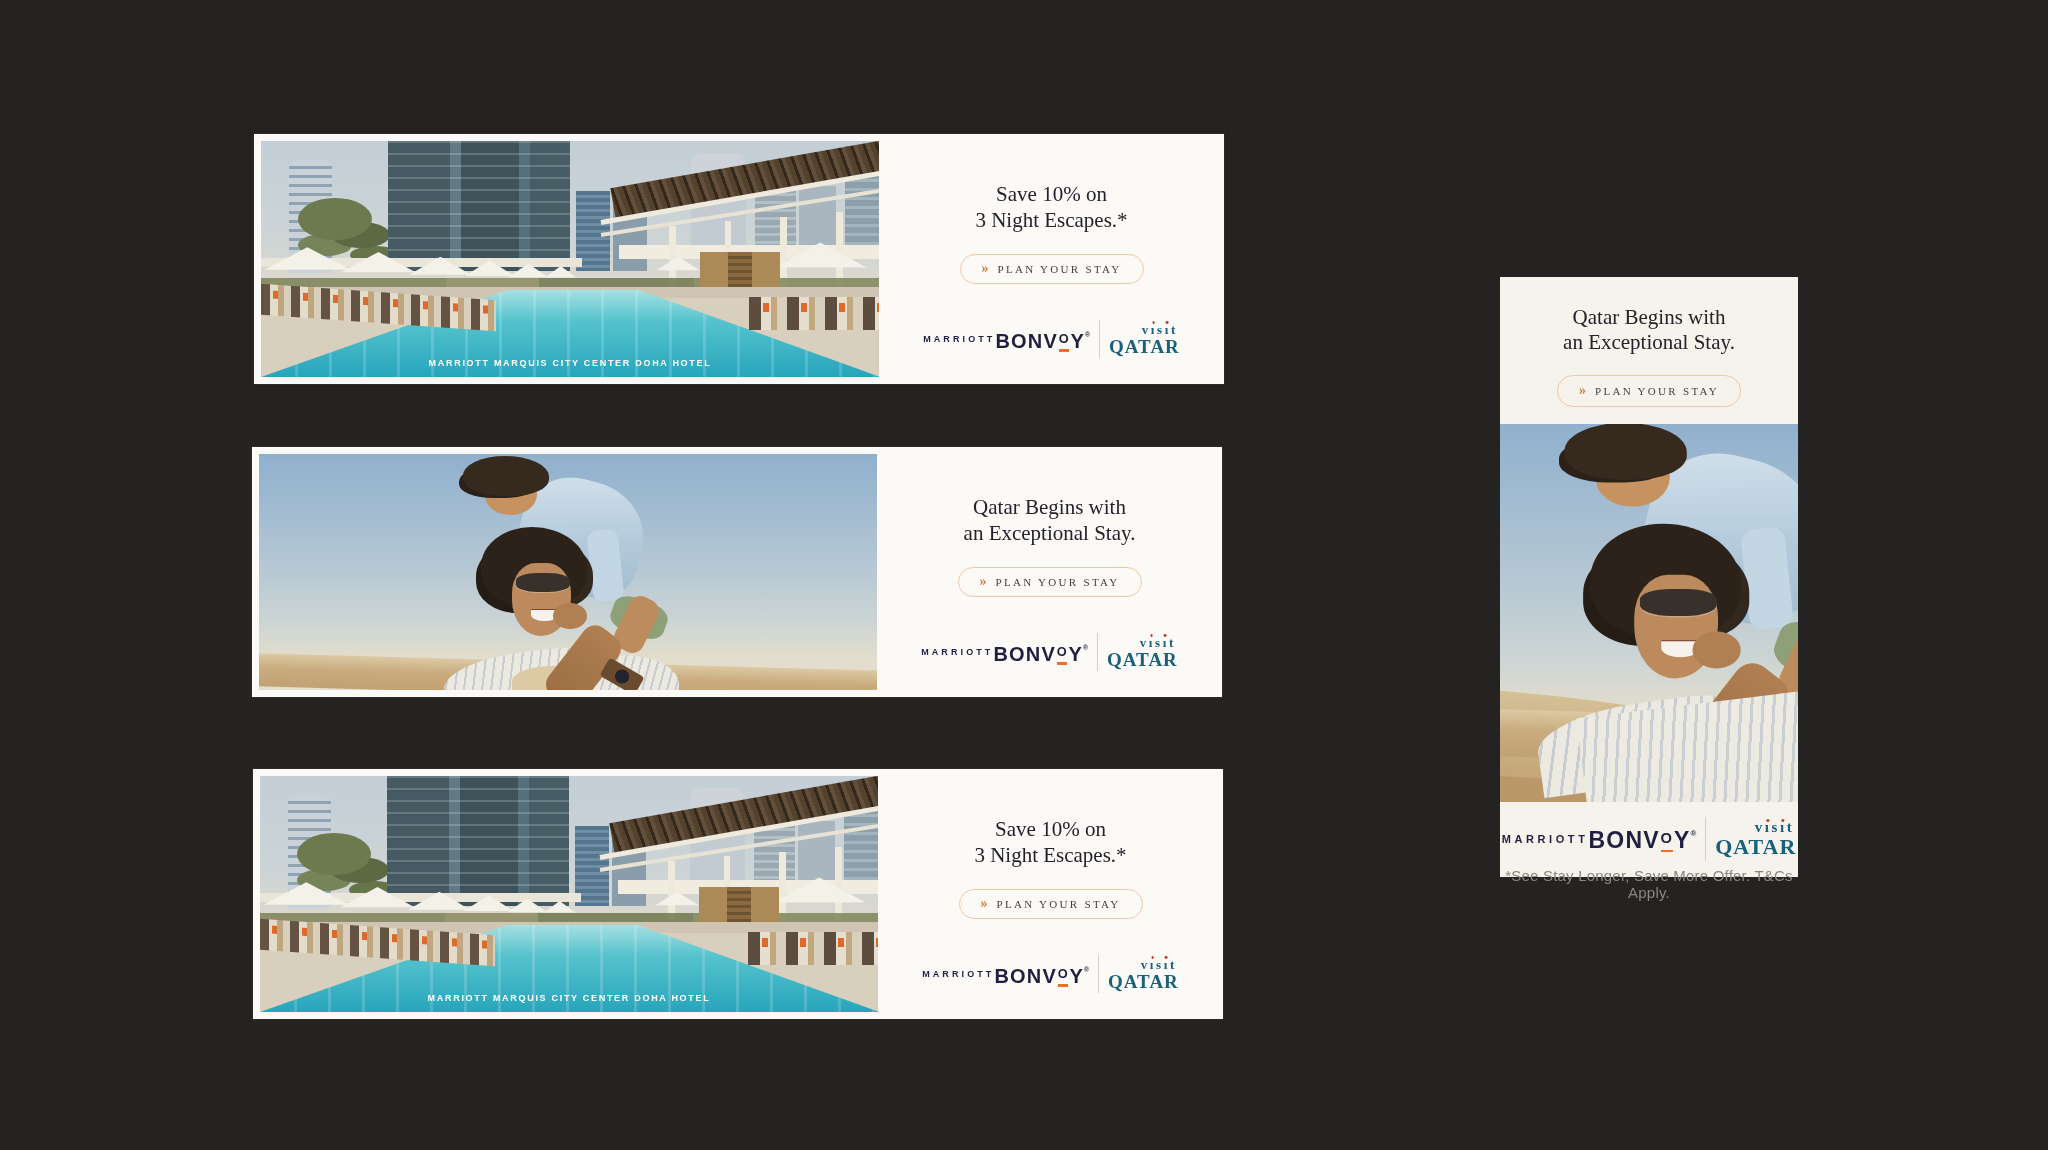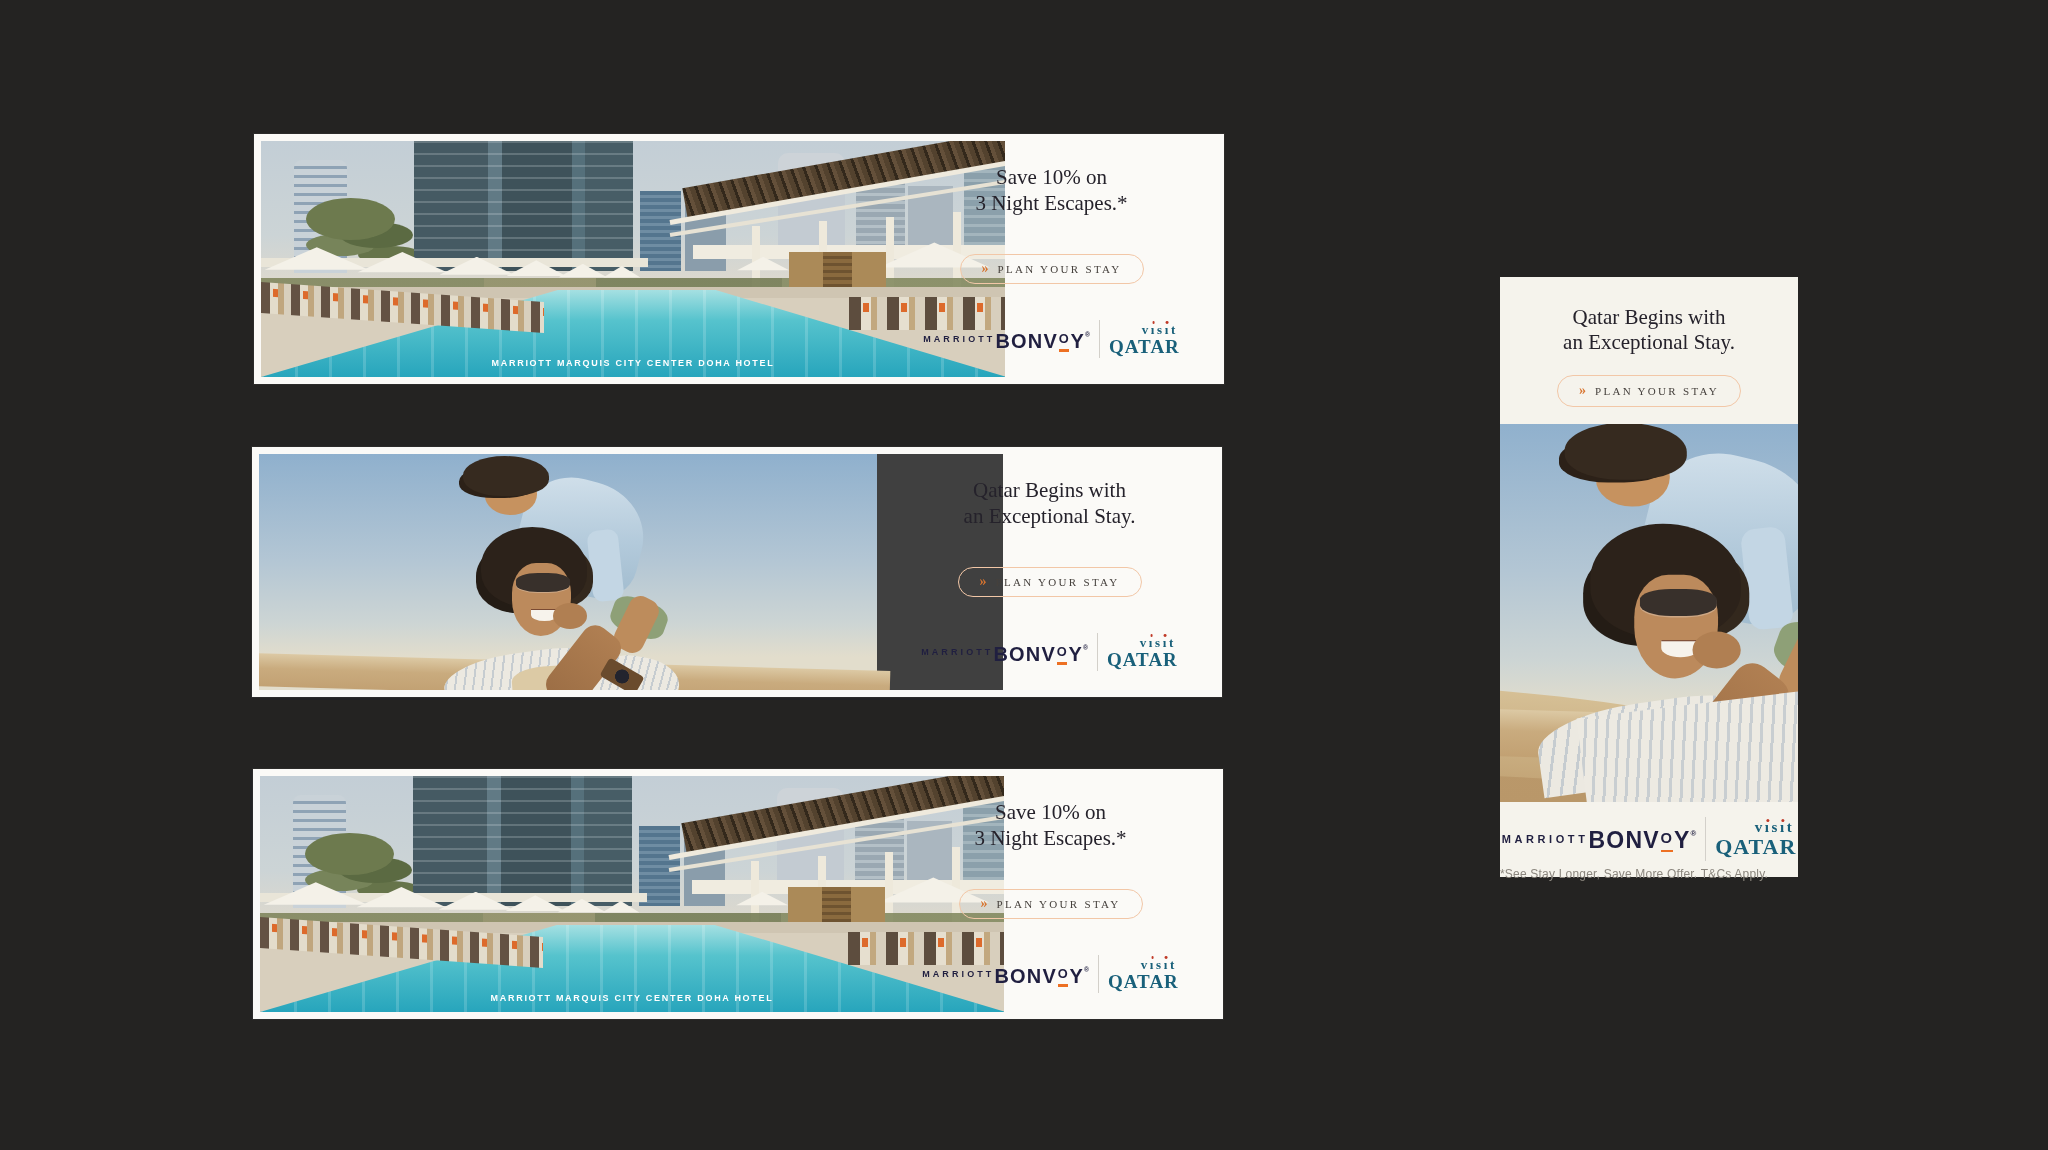--- a/index.html
+++ b/index.html
@@ -6,27 +6,27 @@
   body{width:2048px;height:1150px;position:relative;background:#242322;
        font-family:"Liberation Sans",sans-serif;overflow:hidden}
 
   
   .leaderboard{position:absolute;width:970px;height:250px;background:#fbfaf7;box-shadow:0 0 0 1px rgba(255,255,255,.04)}
   #banner-top{left:254px;top:134px}
   #banner-middle{left:252px;top:447px}
   #banner-bottom{left:253px;top:769px}
   .halfpage{position:absolute;left:1500px;top:277px;width:298px;height:600px;background:#f5f3ec}
 
-  .lb-photo{position:absolute;left:7px;top:7px;width:744px;height:236px;overflow:hidden;background:#404040}
+  .lb-photo{position:absolute;left:7px;top:7px;width:618px;height:236px;overflow:hidden;background:#8b5cf6}
   .lb-content{position:absolute;left:625px;top:0;width:345px;height:250px}
 
   
   .headline{position:absolute;left:0;right:0;text-align:center;
             font-family:"Liberation Serif",serif;color:#25222b;font-size:21px;line-height:26px}
-  .lb-content .headline{top:30px}
+  .lb-content .headline{top:47px}
   .italic{}
 
   .cta{position:absolute;left:50%;transform:translateX(-50%);display:flex;align-items:center;gap:9px;
        height:30px;padding:0 21px;background:transparent;border:1.5px solid #f2c7a7;border-radius:17px;
        cursor:pointer;white-space:nowrap}
   .lb-content .cta{top:120px}
   .cta-ch{color:#d8742f;font-family:"Liberation Serif",serif;font-size:14px;line-height:1;font-weight:bold}
   .cta-label{font-family:"Liberation Serif",serif;font-size:11px;letter-spacing:2.3px;color:#46413d}
 
   
@@ -54,21 +54,21 @@
   .logos-lg .logo-div{height:44px}
   .logos-lg .vq-visit{font-size:15px}
   .logos-lg .vq-qatar{font-size:22px}
 
   
   .hp-headline{top:28px;font-size:21px;line-height:25px}
   .hp-cta{top:98px;height:32px;border-radius:18px}
   .hp-photo{position:absolute;left:0;top:147px;width:298px;height:378px;overflow:hidden;
             background:linear-gradient(180deg,#c2a173 0%,#b99769 100%)}
   .hp-logos{top:540px}
-  .hp-legal{position:absolute;left:0;right:0;top:590px;text-align:left;font-size:12px;
+  .hp-legal{position:absolute;left:0;right:0;top:590px;text-align:center;font-size:15px;
             letter-spacing:.2px;color:#8b867e}
 
   
   .scene{position:absolute;inset:0}
   .ps{position:absolute;display:block}
   .ps-sky{inset:0;background:linear-gradient(180deg,#c3ced6 0%,#ccd4d6 40%,#ded9cd 62%,#ded9cd 100%)}
   .ps-bl1{left:4.5%;top:8%;width:7%;height:48%;border-radius:8px 8px 0 0;
           background:repeating-linear-gradient(180deg,#c9d2d8 0 6px,#8fa3b5 6px 9px)}
   .ps-palm1{left:6%;top:24%;width:12%;height:18%;background:#6d7a4e;border-radius:50%;
             box-shadow:26px 16px 0 -8px #5b6a42,-10px 26px 0 -10px #77845a,40px 36px 0 -12px #66744a}

